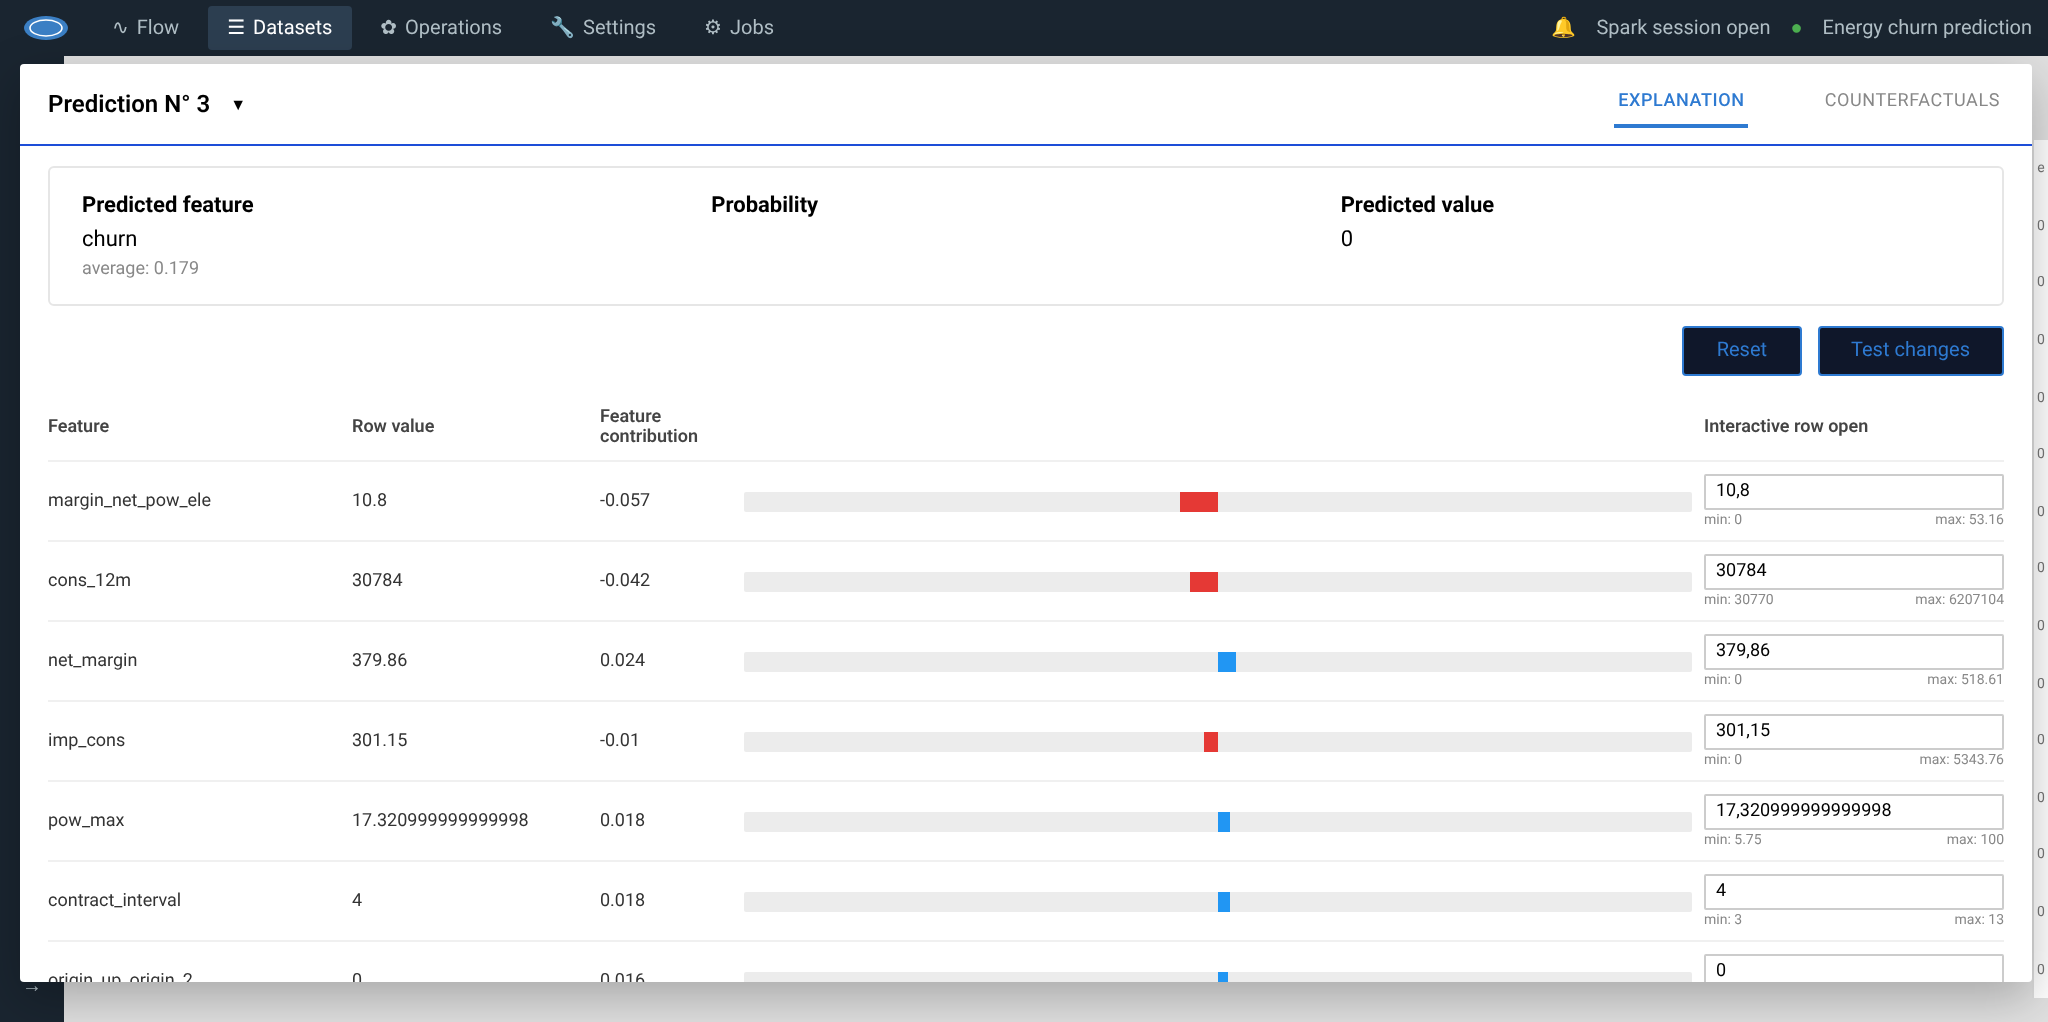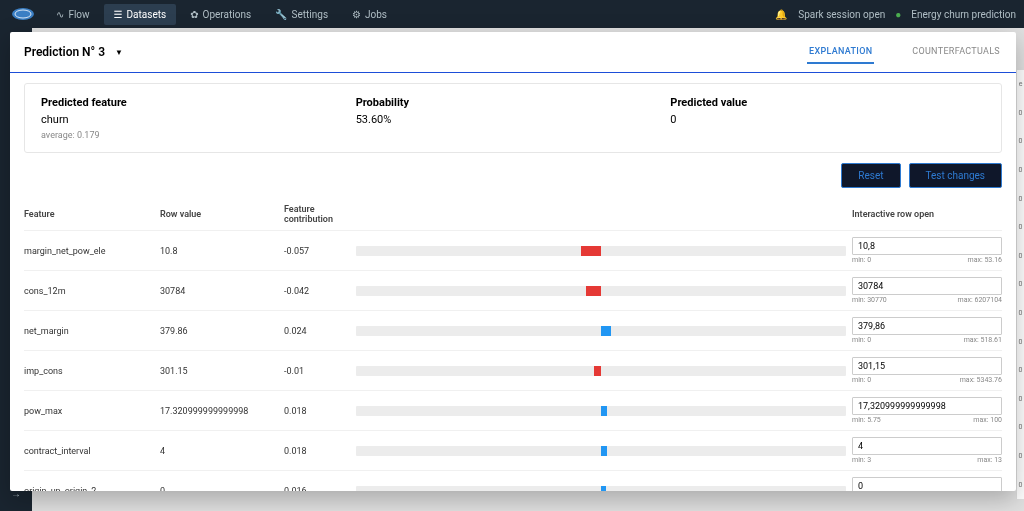--- a/index.html
+++ b/index.html
@@ -34,21 +34,21 @@
 .summary-col .value { font-size: 11px; margin-bottom: 4px; }
 .summary-col .sub { font-size: 9px; color: #888; }
 
 .actions { display: flex; justify-content: flex-end; gap: 8px; padding: 0 14px 10px; }
 .btn { border: 1px solid #2e7ad1; color: #2e7ad1; background: #0f172a; font-size: 10px; padding: 6px 16px; border-radius: 2px; cursor: pointer; }
 
 .table { padding: 0 14px; overflow-y: auto; flex: 1; }
 .thead, .trow { display: flex; align-items: center; border-bottom: 1px solid #f0f0f0; }
 .thead { font-weight: 600; font-size: 9px; color: #444; padding: 6px 0; position: sticky; top: 0; background: #fff; }
 .trow { font-size: 9px; color: #333; padding: 6px 0; }
-.c-feature { width: 136px; }
+.c-feature { width: 152px; }
 .c-rowval { width: 100px; }
 .c-contrib { width: 90px; padding-left: 24px; }
 .c-bar { flex: 1; padding: 0 6px; }
 .c-interactive { width: 150px; }
 
 .bar-track { background: #ececec; height: 10px; border-radius: 1px; position: relative; width: 100%; }
 .bar-fill { position: absolute; top: 0; bottom: 0; }
 .bar-fill.neg { background: #e53935; }
 .bar-fill.pos { background: #2196f3; }
 
@@ -132,21 +132,20 @@
   </div>
 
   <div class="summary">
     <div class="summary-col">
       <div class="label">Predicted feature</div>
       <div class="value">churn</div>
       <div class="sub">average: 0.179</div>
     </div>
     <div class="summary-col">
       <div class="label">Probability</div>
-      <div class="value">53.60%</div>
     </div>
     <div class="summary-col">
       <div class="label">Predicted value</div>
       <div class="value">0</div>
     </div>
   </div>
 
   <div class="actions">
     <button class="btn">Reset</button>
     <button class="btn">Test changes</button>

